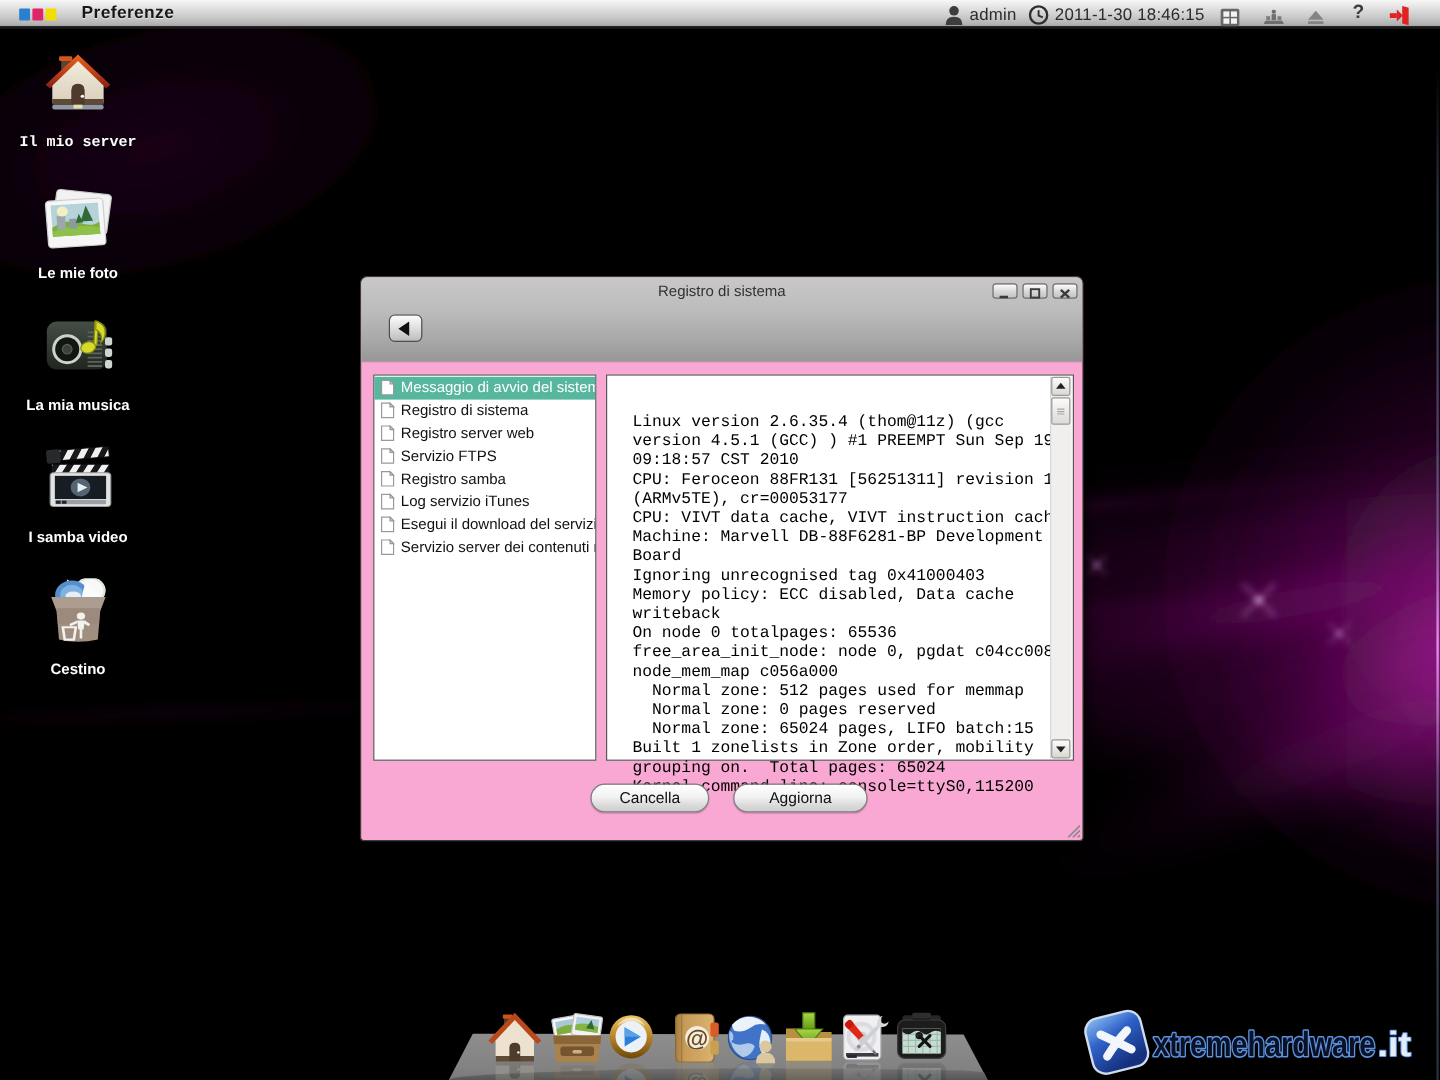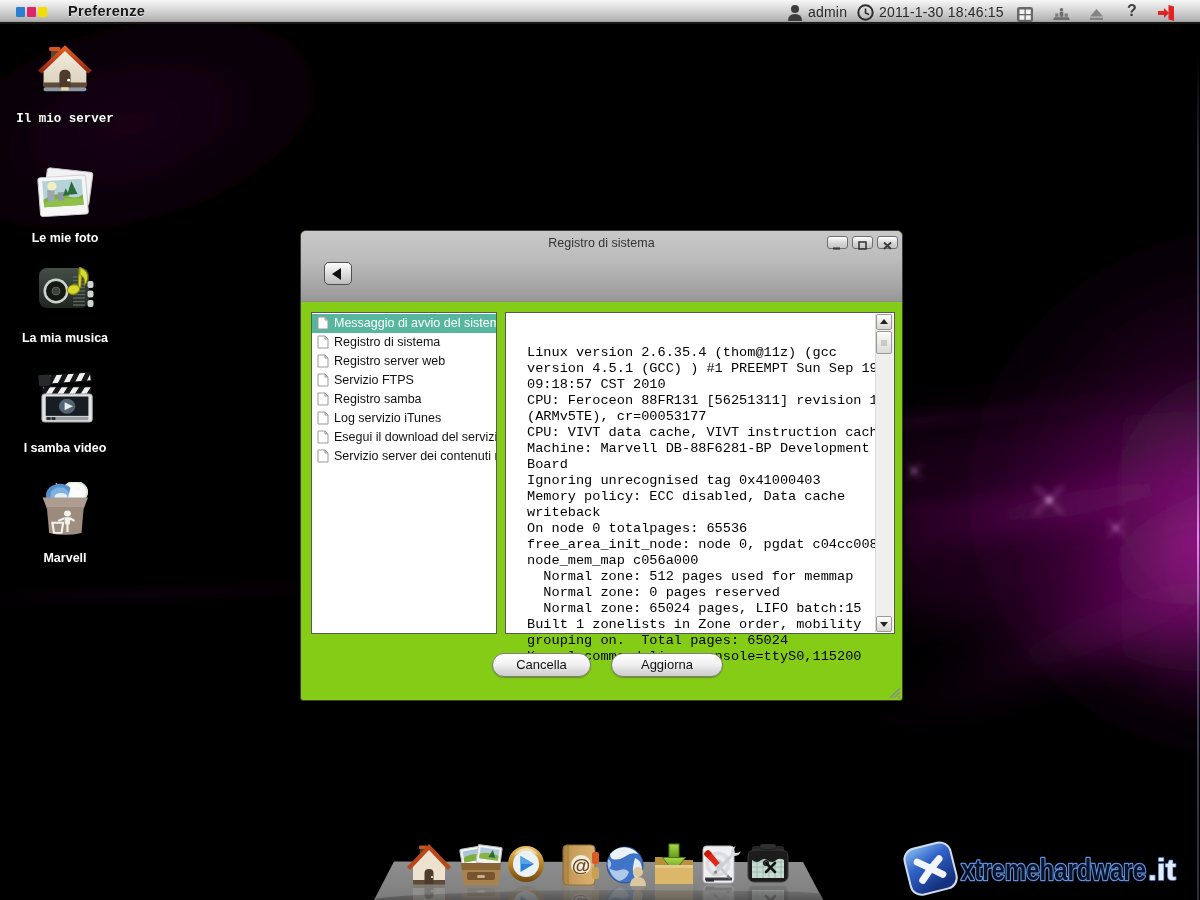--- a/index.html
+++ b/index.html
@@ -12,21 +12,21 @@
     border-bottom:2px solid #1a1a1a;box-sizing:border-box;}
   .sq{position:absolute;top:7px;width:9px;height:10px;border-radius:1px;}
   #topbar .ttl{position:absolute;left:68px;top:3px;font-size:14.5px;font-weight:bold;letter-spacing:.3px;color:#181818;
     text-shadow:0 1px 0 rgba(255,255,255,.65);text-align:center;}
   .tbtxt{position:absolute;top:4px;font-size:14px;letter-spacing:.2px;color:#2a2a2a;}
   
   .dicon{position:absolute;width:130px;height:92px;text-align:center;color:#fff;font-size:12.5px;font-weight:bold;}
   .dicon .lab{position:absolute;top:69px;left:0;width:130px;text-shadow:0 1px 2px #000;}
   
   #dlg{position:absolute;left:300px;top:230px;width:603px;height:471px;
-    background:#84cc16;border:1px solid #3c3c3c;border-radius:6px 6px 3px 3px;
+    background:#f9a8d4;border:1px solid #3c3c3c;border-radius:6px 6px 3px 3px;
     box-sizing:border-box;box-shadow:3px 3px 7px rgba(0,0,0,.55);}
   #dlghead{position:absolute;left:0;top:0;width:100%;height:70px;
     background:linear-gradient(#c8c8c8 0%,#bcbcbc 40%,#a8a8a8 75%,#979797 100%);
     border-radius:5px 5px 0 0;border-bottom:1px solid #8e8e8e;}
   #dlgtitle{position:absolute;left:0;top:5px;width:100%;text-align:center;
     font-size:12.5px;color:#333;}
   .wbtn{position:absolute;top:5px;width:21px;height:13px;border:1px solid #6f6f6f;border-radius:3px;
     background:linear-gradient(#fefefe,#d7d7d7 55%,#c3c3c3);box-sizing:border-box;}
   #backbtn{position:absolute;left:23px;top:31px;width:28px;height:23px;border:1px solid #4f4f4f;
     border-radius:5px;background:linear-gradient(#fdfdfd,#dedede 50%,#bdbdbd);box-sizing:border-box;}
@@ -202,21 +202,21 @@
     <path d="M29 10 L52 36 L52 54 L6 54 L6 36 Z" fill="url(#wallg)"></path>
     <rect x="6" y="50" width="46" height="6" fill="#5f4a36"></rect>
     <rect x="6" y="56" width="46" height="5" rx="2" fill="#8f99a4"></rect>
     <path d="M23 56 L23 41 Q23 34 29 34 Q35 34 35 41 L35 56 Z" fill="#4e3b2b"></path>
     <rect x="25" y="56" width="8" height="4" fill="#e8dcab"></rect>
     <circle cx="33" cy="47" r="1.6" fill="#fff"></circle>
     </g>
   </svg>
   <div class="lab">Il mio server</div>
 </div>
-<div class="dicon" style="left:0;top:162px;">
+<div class="dicon" style="left:0;top:152px;">
   <svg width="58" height="62" viewBox="0 0 58 62" id="ic-photo">
     <g transform="translate(-1,3) scale(1.04,0.93)">
     <g transform="rotate(7 29 30)">
       <rect x="9" y="5" width="44" height="36" rx="3" fill="#f2f2f2" stroke="#c9c9c9" stroke-width="1"></rect>
     </g>
     <g transform="rotate(-4 29 33)">
       <rect x="4" y="12" width="46" height="42" rx="3" fill="#f6f6f6" stroke="#cfcfcf" stroke-width="1"></rect>
       <rect x="8" y="16" width="38" height="28" fill="#b7d3da"></rect>
       <path d="M8 36 Q20 28 30 33 Q40 38 46 33 L46 44 L8 44 Z" fill="#7fae3e"></path>
       <path d="M8 40 Q22 33 46 38 L46 44 L8 44 Z" fill="#8fc04a"></path>
@@ -304,21 +304,21 @@
     <path d="M12 30 L46 30 L45 44 L13 44 Z" fill="#98877a" opacity=".5"></path>
     <g fill="#f4f2ee">
       <circle cx="31" cy="37" r="3.2"></circle>
       <path d="M28 41 L34 41 L33 49 L32 49 L32 57 L30 57 L30 49 L29 49 Z"></path>
       <path d="M28 41 L22 44 L23 46 L28 43.5 Z"></path>
       <path d="M34 41 L38 44 L37 46 L33 43.5 Z"></path>
       <path d="M17 47 L27 47 L25.5 58 L18.5 58 Z" fill="none" stroke="#f4f2ee" stroke-width="2"></path>
     </g>
     </g>
   </svg>
-  <div class="lab">Marvell</div>
+  <div class="lab">Cestino</div>
 </div>
 
 <div id="dlg">
   <div id="dlghead"></div>
   <div id="dlgtitle">Registro di sistema</div>
   <div class="wbtn" style="left:526px;"><svg width="19" height="11">
         <line x1="5" y1="8.5" x2="12" y2="8.5" stroke="#3a3a3a" stroke-width="2.2"></line>
       </svg></div>
   <div class="wbtn" style="left:551px;"><svg width="19" height="11">
         <rect x="6" y="2" width="7" height="7" fill="none" stroke="#3a3a3a" stroke-width="1.6"></rect>

